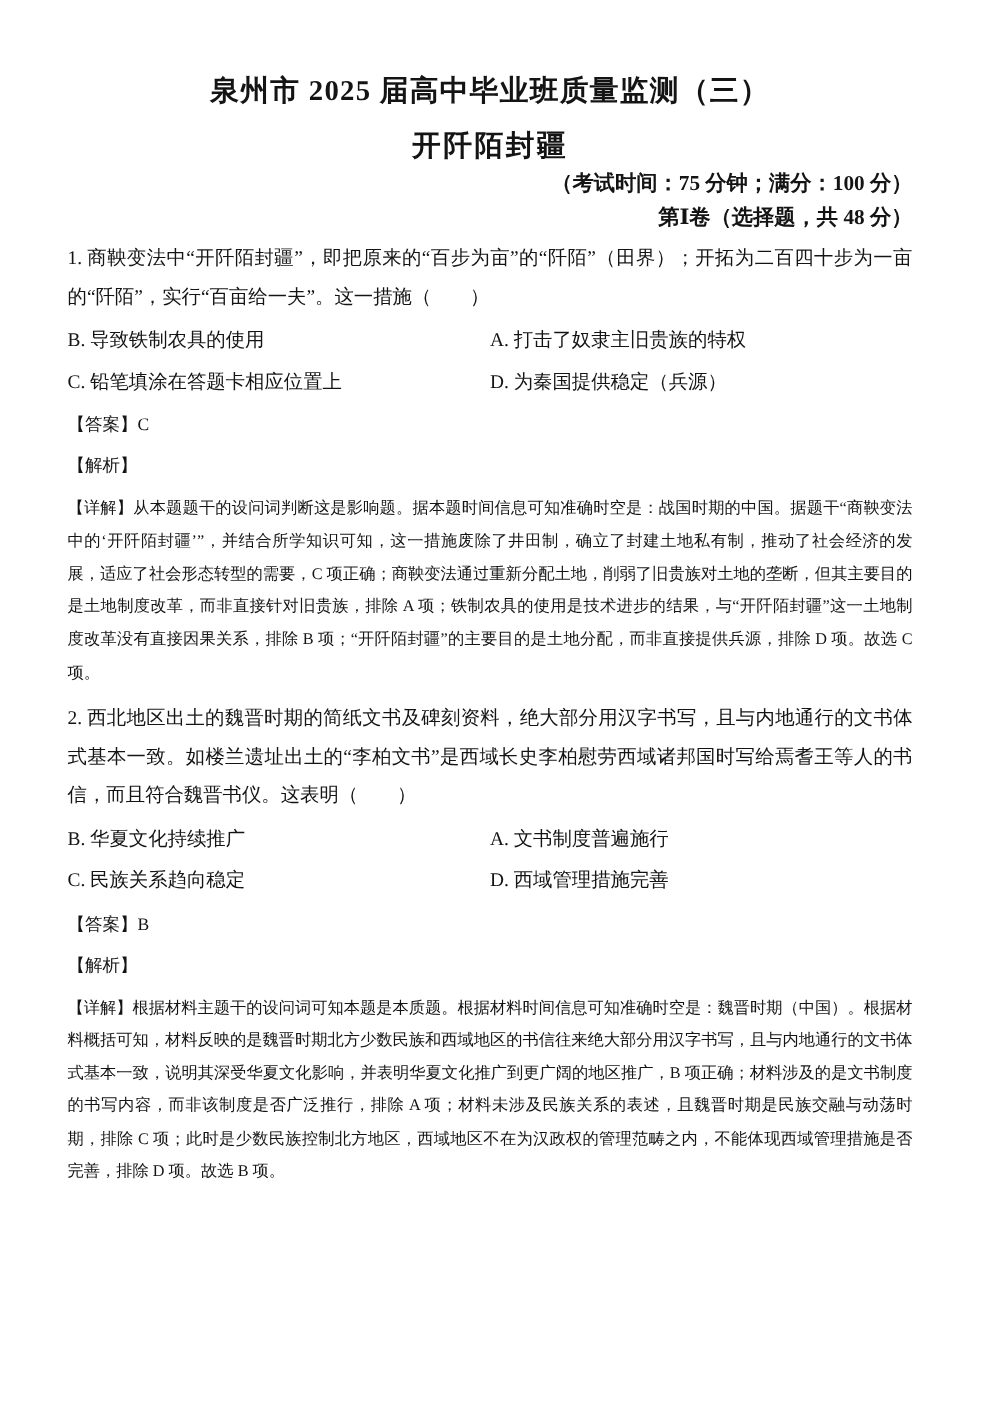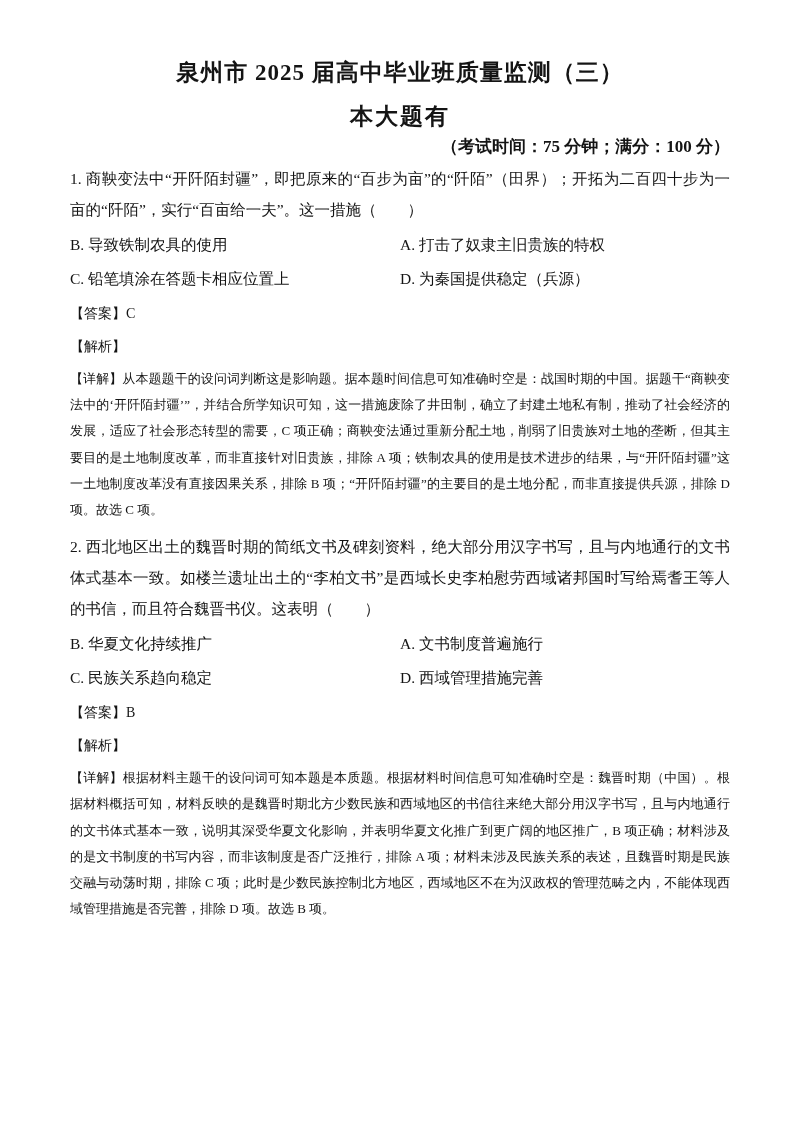--- a/index.html
+++ b/index.html
@@ -4,21 +4,21 @@
 <style>
   html, body {
     margin: 0;
     padding: 0;
     background: #ffffff;
   }
   .page {
     width: 800px;
     height: 1131px;
     box-sizing: border-box;
-    padding: 58px 70px 0 70px;
+    padding: 58px 70px 0 54px;
     background: #ffffff;
     color: #141414;
     font-family: "Liberation Serif", "DejaVu Serif", serif;
     overflow: hidden;
   }
   .title {
     font-size: 23px;
     font-weight: bold;
     text-align: center;
     margin: 0;
@@ -72,22 +72,23 @@
     text-align: justify;
     margin: 5px 0 8px 0;
   }
 </style>
 </head>
 <body>
 
 <div class="page">
 
   <h1 class="title">泉州市 2025 届高中毕业班质量监测（三）</h1>
-  <h2 class="subtitle">本大题有</h2>
+  <h2 class="subtitle">开阡陌封疆</h2>
   <p class="meta">（考试时间：75 分钟；满分：100 分）</p>
+  <p class="meta">第Ⅰ卷（选择题，共 48 分）</p>
 
   <section class="question">
     <p class="stem">1. 商鞅变法中“开阡陌封疆”，即把原来的“百步为亩”的“阡陌”（田界）；开拓为二百四十步为一亩的“阡陌”，实行“百亩给一夫”。这一措施（　　）</p>
     <div class="options">
       <span class="opt">B. 导致铁制农具的使用</span>
       <span class="opt">A. 打击了奴隶主旧贵族的特权</span>
       <span class="opt">C. 铅笔填涂在答题卡相应位置上</span>
       <span class="opt">D. 为秦国提供稳定（兵源）</span>
     </div>
     <p class="answer-line">【答案】C</p>

